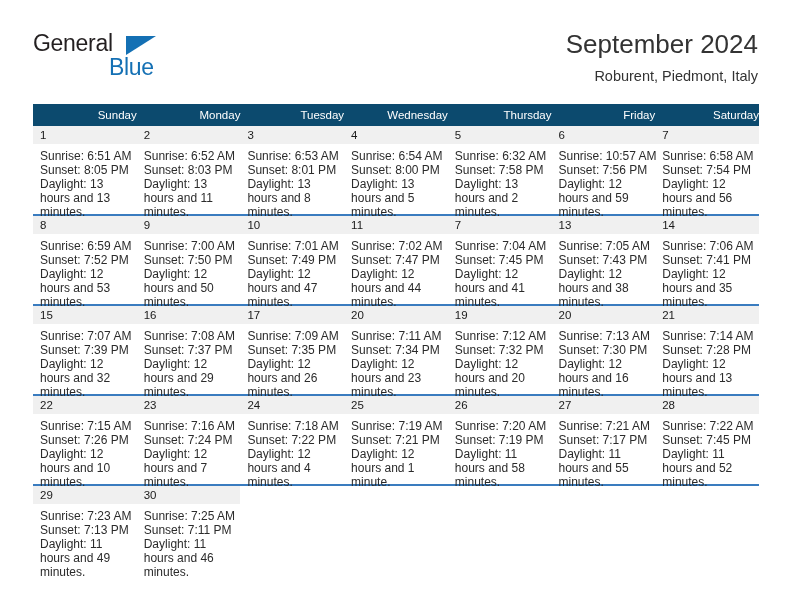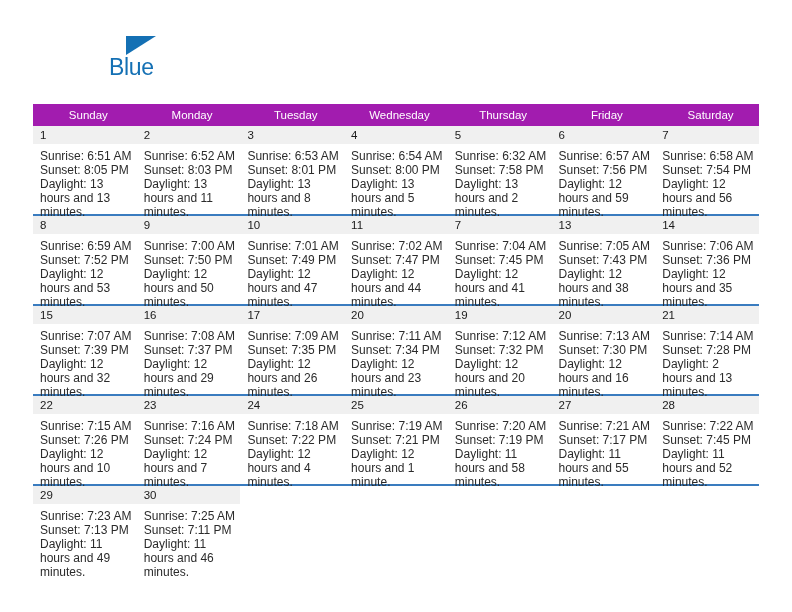--- a/index.html
+++ b/index.html
@@ -86,25 +86,25 @@
   
   .calendar {
     position: absolute;
     left: 33px;
     top: 104px;
     width: 726px;
     border-collapse: collapse;
     table-layout: fixed;
   }
   .calendar th {
-    background: #a21caf;
+    background: #0c4a6e;
     color: #ffffff;
     font-size: 11.5px;
     font-weight: normal;
-    text-align: center;
+    text-align: right;
     padding: 5px 0 5px 7px;
     height: 19px;
     box-sizing: border-box;
   }
   .calendar td {
     vertical-align: top;
     padding: 0;
     width: 103.7px;
     border-top: 2px solid #3a7cbf;
   }
@@ -141,24 +141,29 @@
   }
 </style>
 </head>
 <body>
 
 <div class="page">
 
   <div class="topbar">
 
     <div class="logo">
+      <span class="logo-general">General</span>
       <span class="logo-triangle"></span>
       <span class="logo-blue">Blue</span>
     </div>
 
+    <div class="title-block">
+      <div class="cal-title">September 2024</div>
+      <div class="cal-subtitle">Roburent, Piedmont, Italy</div>
+    </div>
 
   </div>
 
   <table class="calendar">
     <thead>
       <tr>
         <th>Sunday</th>
         <th>Monday</th>
         <th>Tuesday</th>
         <th>Wednesday</th>
@@ -216,21 +221,21 @@
                 <div>Sunrise: 6:32 AM</div>
                 <div>Sunset: 7:58 PM</div>
                 <div class="daylight">Daylight: 13 hours and 2 minutes.</div>
               </div>
             </div>
           </td>
           <td>
             <div class="daycell">
               <div class="daynum">6</div>
               <div class="dayinfo">
-                <div>Sunrise: 6:57 AM</div>
+                <div>Sunrise: 10:57 AM</div>
                 <div>Sunset: 7:56 PM</div>
                 <div class="daylight">Daylight: 12 hours and 59 minutes.</div>
               </div>
             </div>
           </td>
           <td>
             <div class="daycell">
               <div class="daynum">7</div>
               <div class="dayinfo">
                 <div>Sunrise: 6:58 AM</div>
@@ -299,21 +304,21 @@
                 <div>Sunset: 7:43 PM</div>
                 <div class="daylight">Daylight: 12 hours and 38 minutes.</div>
               </div>
             </div>
           </td>
           <td>
             <div class="daycell">
               <div class="daynum">14</div>
               <div class="dayinfo">
                 <div>Sunrise: 7:06 AM</div>
-                <div>Sunset: 7:36 PM</div>
+                <div>Sunset: 7:41 PM</div>
                 <div class="daylight">Daylight: 12 hours and 35 minutes.</div>
               </div>
             </div>
           </td>
         </tr>
         <tr>
           <td>
             <div class="daycell">
               <div class="daynum">15</div>
               <div class="dayinfo">
@@ -372,21 +377,21 @@
                 <div class="daylight">Daylight: 12 hours and 16 minutes.</div>
               </div>
             </div>
           </td>
           <td>
             <div class="daycell">
               <div class="daynum">21</div>
               <div class="dayinfo">
                 <div>Sunrise: 7:14 AM</div>
                 <div>Sunset: 7:28 PM</div>
-                <div class="daylight">Daylight: 2 hours and 13 minutes.</div>
+                <div class="daylight">Daylight: 12 hours and 13 minutes.</div>
               </div>
             </div>
           </td>
         </tr>
         <tr>
           <td>
             <div class="daycell">
               <div class="daynum">22</div>
               <div class="dayinfo">
                 <div>Sunrise: 7:15 AM</div>

